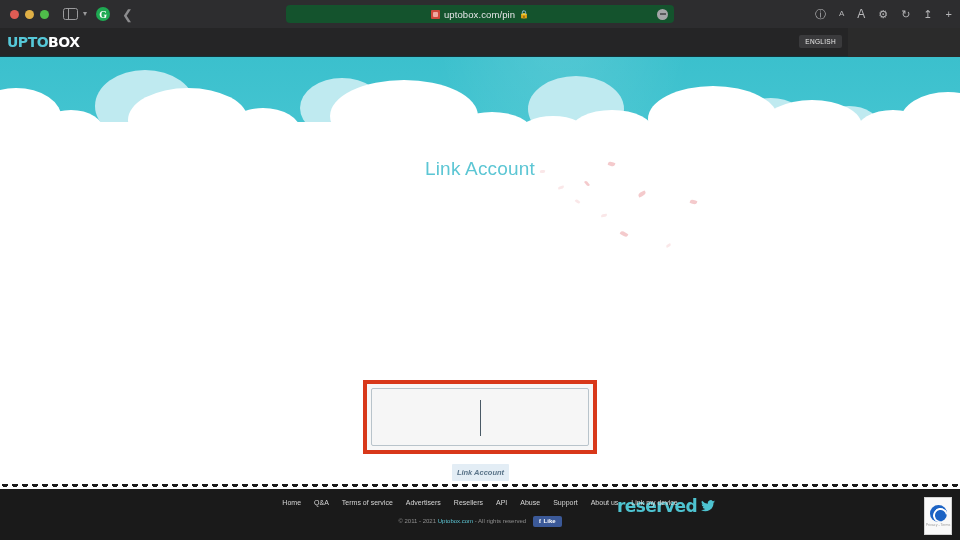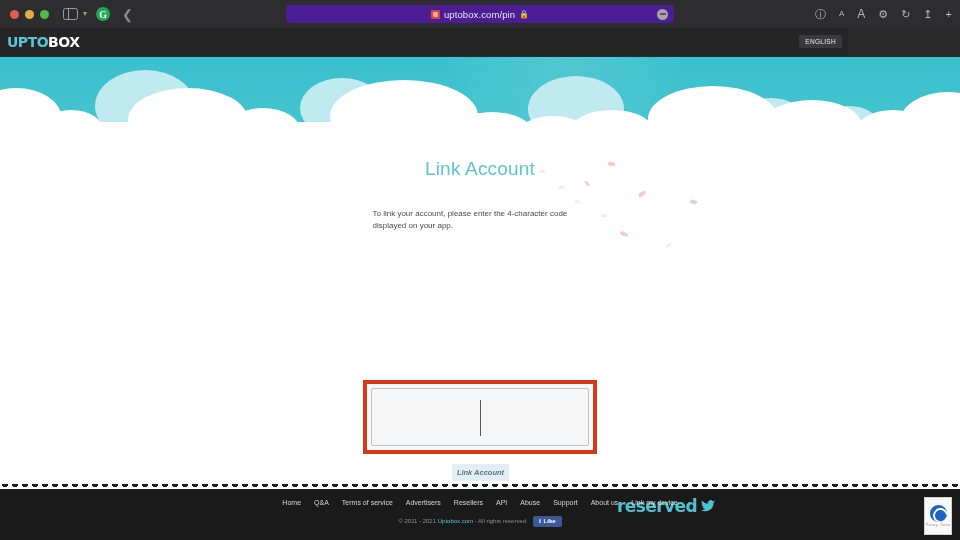--- a/index.html
+++ b/index.html
@@ -40,21 +40,21 @@
     font-size: 10px; font-weight: bold;
     display: flex; align-items: center; justify-content: center;
     margin-left: 6px;
     font-family: "Liberation Serif", serif;
   }
   .back-arrow { color: #8c8c8e; font-size: 13px; margin-left: 9px; line-height: 1; }
 
   .url-bar {
     position: absolute; left: 286px; top: 5px;
     width: 388px; height: 18px;
-    background: #4c1d95; border-radius: 4px;
+    background: #14532d; border-radius: 4px;
     display: flex; align-items: center; justify-content: center;
     gap: 4px;
   }
   .url-favicon {
     width: 9px; height: 9px; border-radius: 1px;
     background: #cf4a3c; position: relative;
   }
   .url-favicon::after {
     content: ''; position: absolute; inset: 2px;
     background: #f0a9a0; border-radius: 1px;
@@ -332,21 +332,20 @@
   <div class="petal light" style="left:575px; top:48px; width:5px; height:3px; transform:rotate(40deg);"></div>
   <div class="petal" style="left:690px; top:48px;  width:7px; height:4px; transform:rotate(18deg);"></div>
   <div class="petal light" style="left:601px; top:62px; width:6px; height:3px; transform:rotate(-8deg);"></div>
   <div class="petal" style="left:620px; top:80px;  width:8px; height:4px; transform:rotate(32deg);"></div>
   <div class="petal light" style="left:666px; top:92px; width:5px; height:3px; transform:rotate(-22deg);"></div>
   <div class="petal" style="left:584px; top:30px;  width:6px; height:3px; transform:rotate(55deg);"></div>
   <div class="petal light" style="left:540px; top:18px; width:5px; height:3px; transform:rotate(10deg);"></div>
 
   <div class="content">
     <h1 class="page-title">Link Account</h1>
-    <p class="page-desc">To link your account, please enter the 4-character code displayed on your app.</p>
   </div>
 
   <div class="input-highlight">
     <div class="pin-input">
       <div class="caret"></div>
     </div>
   </div>
 
   <button class="link-btn">Link Account</button>
 </div>

